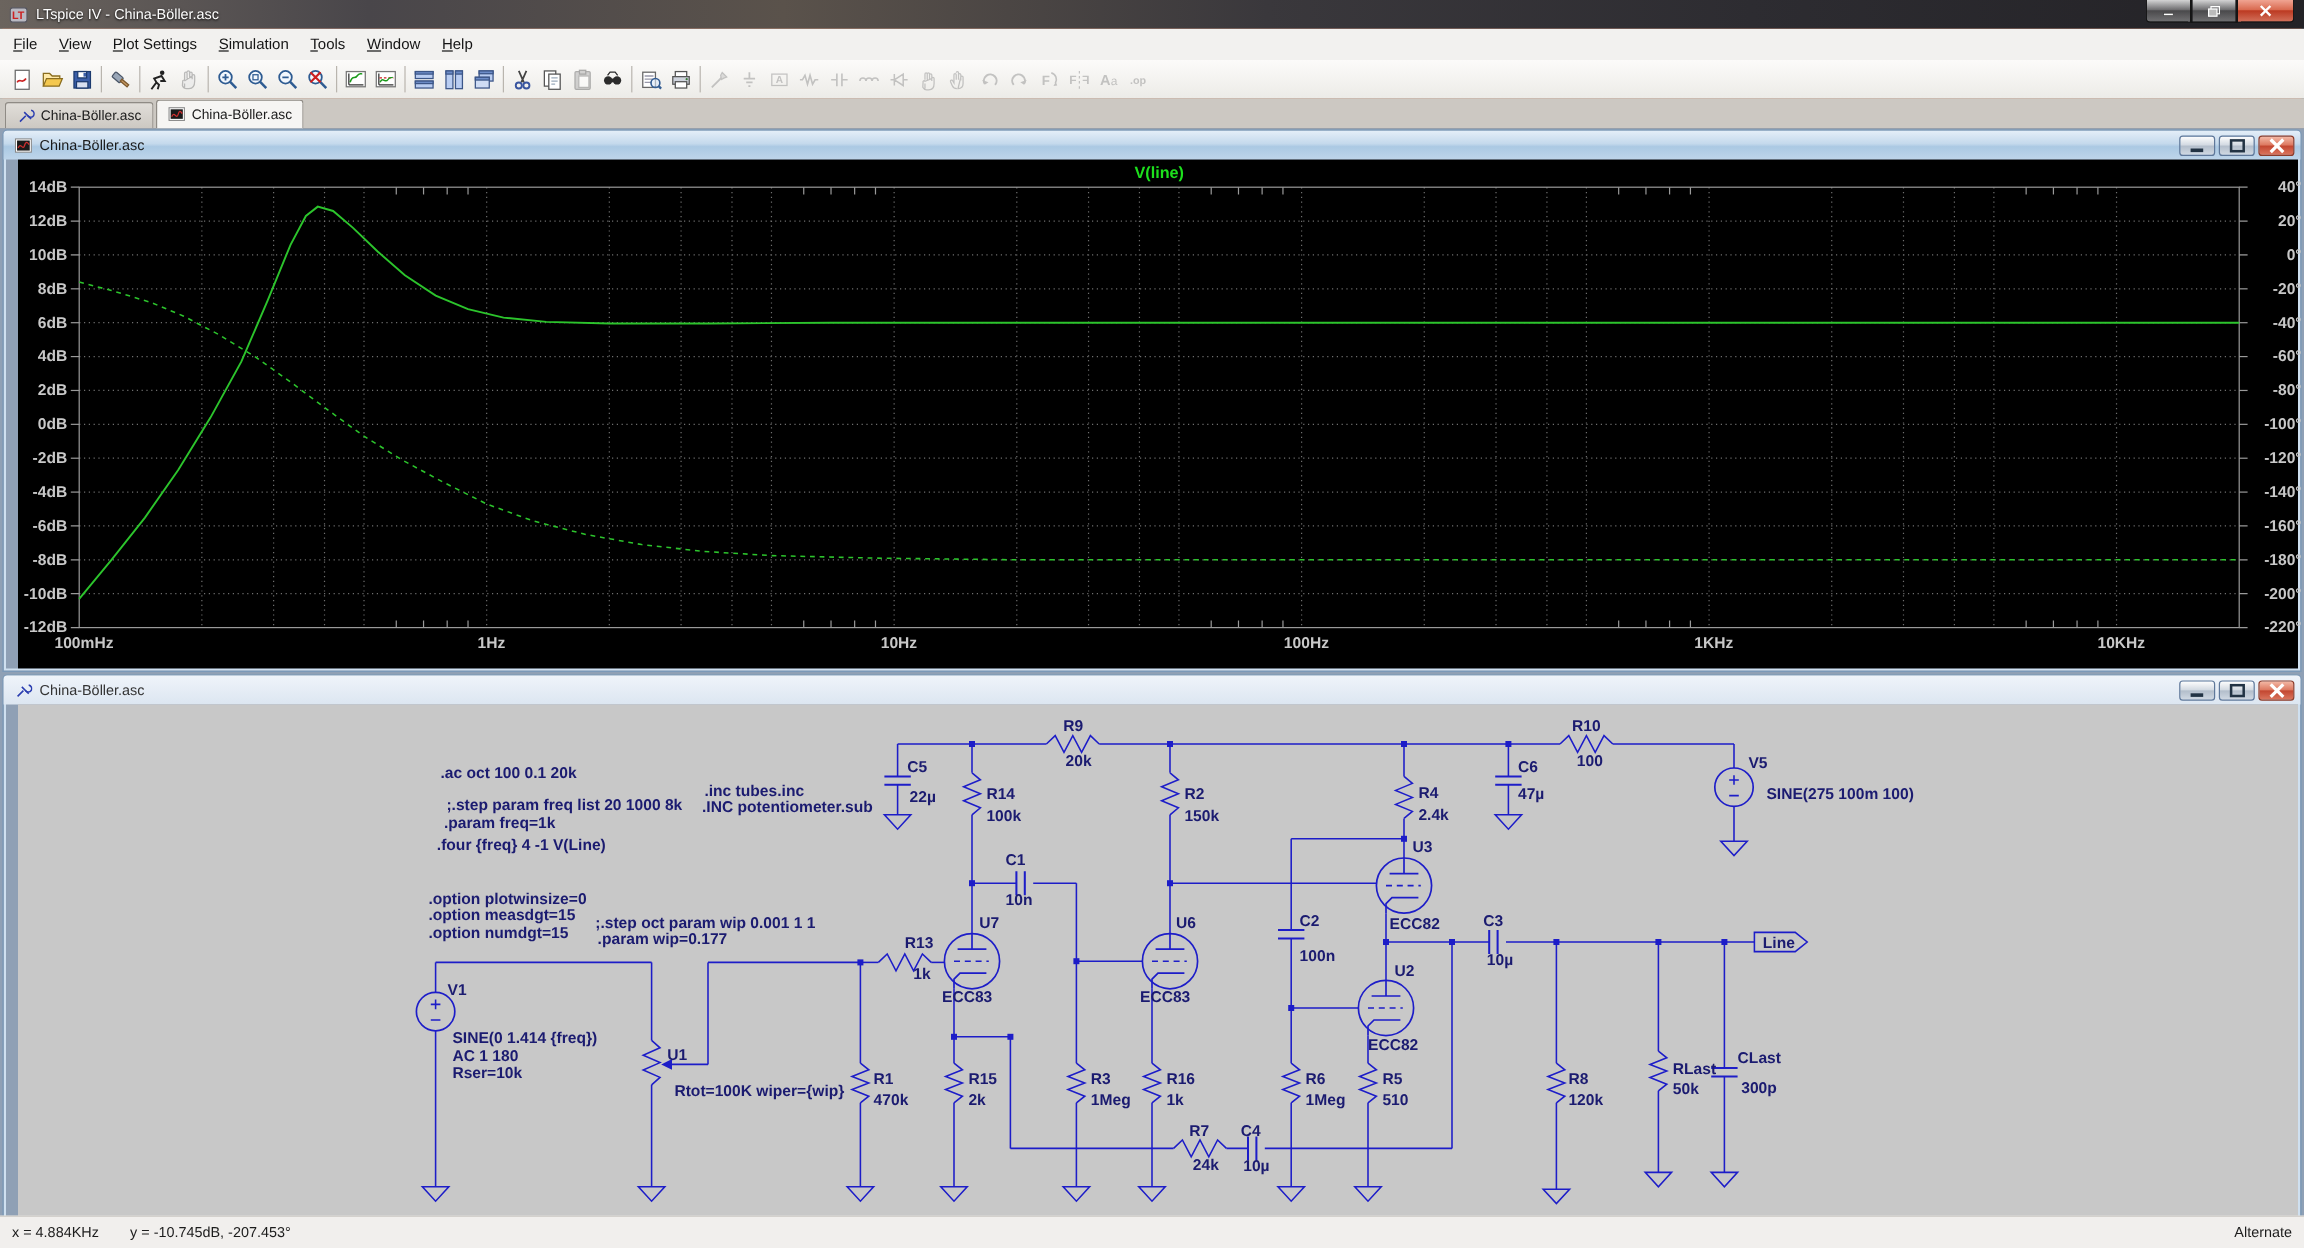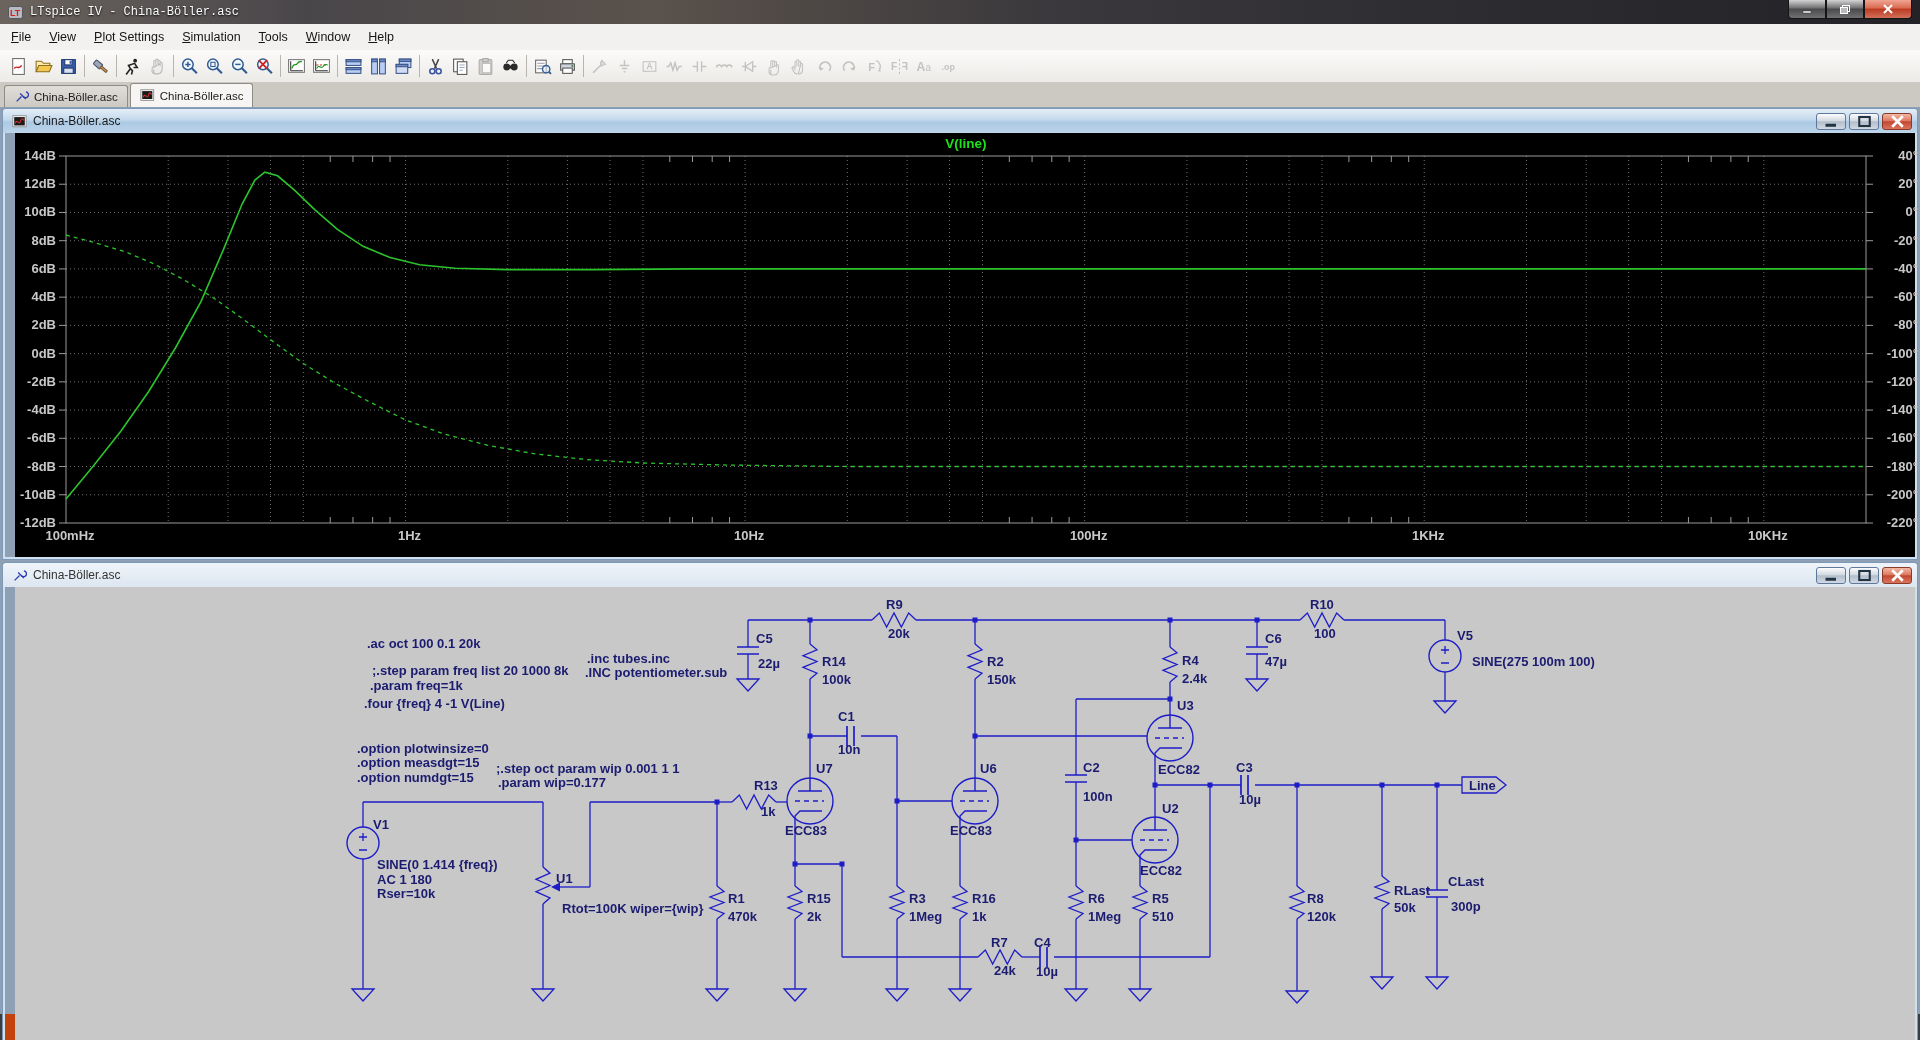--- a/index.html
+++ b/index.html
@@ -1,20 +1,20 @@
 <!DOCTYPE html>
 <html><head>
 <meta charset="utf-8">
 <style>
   html,body{margin:0;padding:0;overflow:hidden;background:#000;}
   #app{position:relative;width:1920px;height:1040px;background:#c2410c;font-family:"Liberation Sans",sans-serif;box-shadow:inset 2px 0 #3c3c3c,inset -2px 0 #3c3c3c;}
   
   #titlebar{position:absolute;left:0;top:0;right:0;height:24px;display:flex;align-items:center;padding-left:8px;
     background:linear-gradient(90deg,#6b645e,#49464a 16%,#5a524b 34%,#3a383c 55%,#2d2c31 76%,#232226);}
-  #titlebar .t{font-size:12px;color:#fff;text-shadow:0 1px 2px #000;margin-left:7px;font-family:Liberation Mono, monospace;}
+  #titlebar .t{font-size:12px;color:#fff;text-shadow:0 1px 2px #000;margin-left:7px;}
   #winbtns{position:absolute;top:0;right:8px;display:flex;}
   .wbtn{width:36px;height:18px;border:1px solid #141414;border-top:none;display:flex;align-items:center;justify-content:center;
     background:linear-gradient(rgba(255,255,255,.8),rgba(200,200,200,.45) 45%,rgba(110,110,110,.5) 50%,rgba(175,175,175,.55));}
   .wbtn:first-child{border-radius:0 0 0 4px;}
   .wbtn.close{width:46px;border-radius:0 0 4px 0;background:linear-gradient(#f0a492,#d96a50 45%,#bc3a22 50%,#d2705a);}
   
   #menubar{position:absolute;top:24px;left:0;right:0;height:26px;background:#f2f1ef;border-bottom:6px solid #0369a1;display:flex;align-items:center;font-size:12.5px;color:#151515;padding-left:2px;}
   .menu-item{padding:0 9px;height:100%;display:flex;align-items:center;cursor:default;}
   
   #toolbar{position:absolute;top:50px;left:0;right:0;height:32px;background:linear-gradient(#fcfbfa,#ecebe7);border-bottom:1px solid #c3bfb9;display:flex;align-items:center;padding-left:6px;}
@@ -782,13 +782,19 @@
             <text x="347" y="781" font-size="13" font-weight="bold" fill="#1b1b70" font-family="Liberation Sans,sans-serif">.option numdgt=15</text>
             <text x="486" y="772" font-size="13" font-weight="bold" fill="#1b1b70" font-family="Liberation Sans,sans-serif">;.step oct param wip 0.001 1 1</text>
             <text x="488" y="786" font-size="13" font-weight="bold" fill="#1b1b70" font-family="Liberation Sans,sans-serif">.param wip=0.177</text>
             <text x="577" y="662" font-size="13" font-weight="bold" fill="#1b1b70" font-family="Liberation Sans,sans-serif">.inc tubes.inc</text>
             <text x="575" y="676" font-size="13" font-weight="bold" fill="#1b1b70" font-family="Liberation Sans,sans-serif">.INC potentiometer.sub</text>
           </svg>
       </div>
     </div>
   </div>
 
+  <div id="statusbar">
+    <span>x = 4.884KHz</span>
+    <span class="gap"></span>
+    <span>y = -10.745dB, -207.453°</span>
+    <span class="right">Alternate</span>
+  </div>
 </div>
 
 </body></html>

